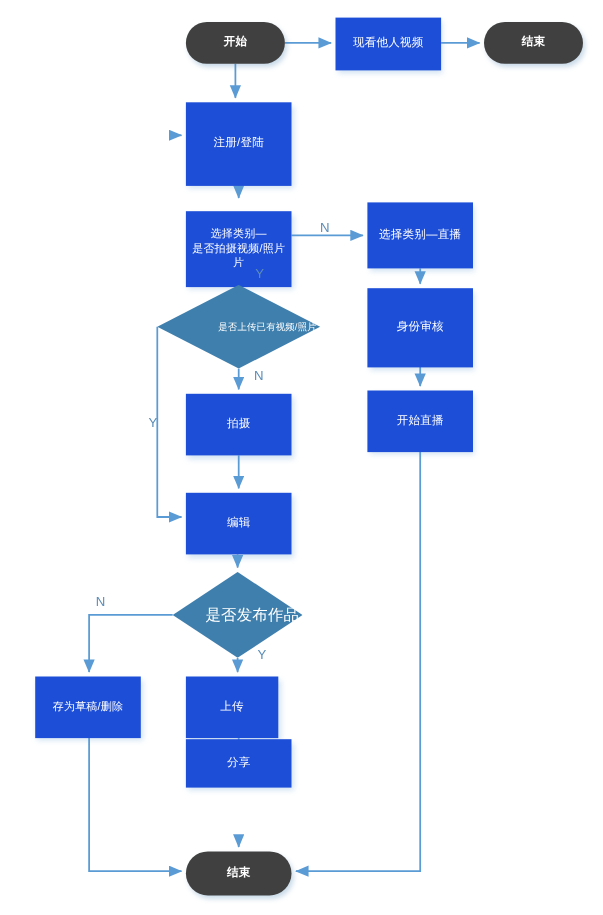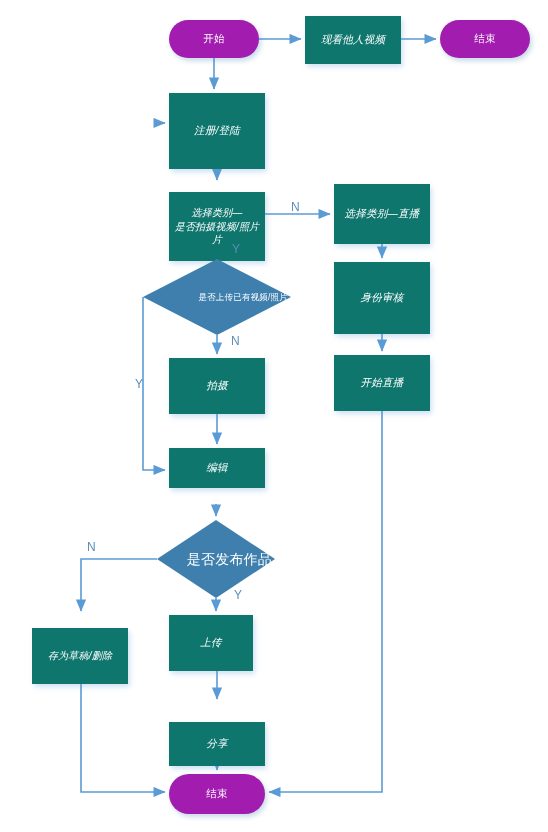--- a/index.html
+++ b/index.html
@@ -30,28 +30,28 @@
     justify-content: center;
     text-align: center;
     color: #ffffff;
     font-size: 10.5px;
     line-height: 1.45;
     letter-spacing: 0.2px;
     z-index: 3;
   }
   .node .lbl { display: block; padding: 0 3px; }
   .proc {
-    background: #0f766e;
+    background: #1d4ed8;
     box-shadow: 2px 3px 5px rgba(91,155,213,0.28);
-    font-style: italic;
   }
   .term {
-    background: #a21caf;
+    background: #404040;
     border-radius: 999px;
     box-shadow: 2px 3px 5px rgba(74,134,179,0.30);
+    font-weight: bold;
   }
   .dec {
     background: transparent;
     box-shadow: none;
     justify-content: flex-end;
   }
   .dec .dshape {
     position: absolute;
     left: 0; top: 0;
     width: 100%;
@@ -143,40 +143,40 @@
   </div>
 
   <div class="node proc" style="left:169px; top:358px; width:96px; height:56px;">
     <span class="lbl">拍摄</span>
   </div>
 
   <div class="node proc" style="left:334px; top:355px; width:96px; height:56px;">
     <span class="lbl">开始直播</span>
   </div>
 
-  <div class="node proc" style="left:169px; top:448px; width:96px; height:40px;">
+  <div class="node proc" style="left:169px; top:448px; width:96px; height:56px;">
     <span class="lbl">编辑</span>
   </div>
 
   <div class="node dec" style="left:157px; top:520px; width:118px; height:78px;">
     <svg class="dshape" viewBox="0 0 118 78" preserveAspectRatio="none">
       <polygon points="59,0 118,39 59,78 0,39" fill="#3f7fae"></polygon>
     </svg>
     <span class="lbl" style="font-size:14px;">是否发布作品</span>
   </div>
 
-  <div class="node proc" style="left:32px; top:628px; width:96px; height:56px;">
+  <div class="node proc" style="left:32px; top:615px; width:96px; height:56px;">
     <span class="lbl" style="font-size:10px;">存为草稿/删除</span>
   </div>
 
   <div class="node proc" style="left:169px; top:615px; width:84px; height:56px;">
     <span class="lbl">上传</span>
   </div>
 
-  <div class="node proc" style="left:169px; top:722px; width:96px; height:44px;">
+  <div class="node proc" style="left:169px; top:672px; width:96px; height:44px;">
     <span class="lbl">分享</span>
   </div>
 
   <div class="node term" style="left:169px; top:774px; width:96px; height:40px;">
     <span class="lbl">结束</span>
   </div>
 
   <span class="edgelabel" style="left:291px; top:200px;">N</span>
   <span class="edgelabel" style="left:232px; top:242px;">Y</span>
   <span class="edgelabel" style="left:231px; top:334px;">N</span>

